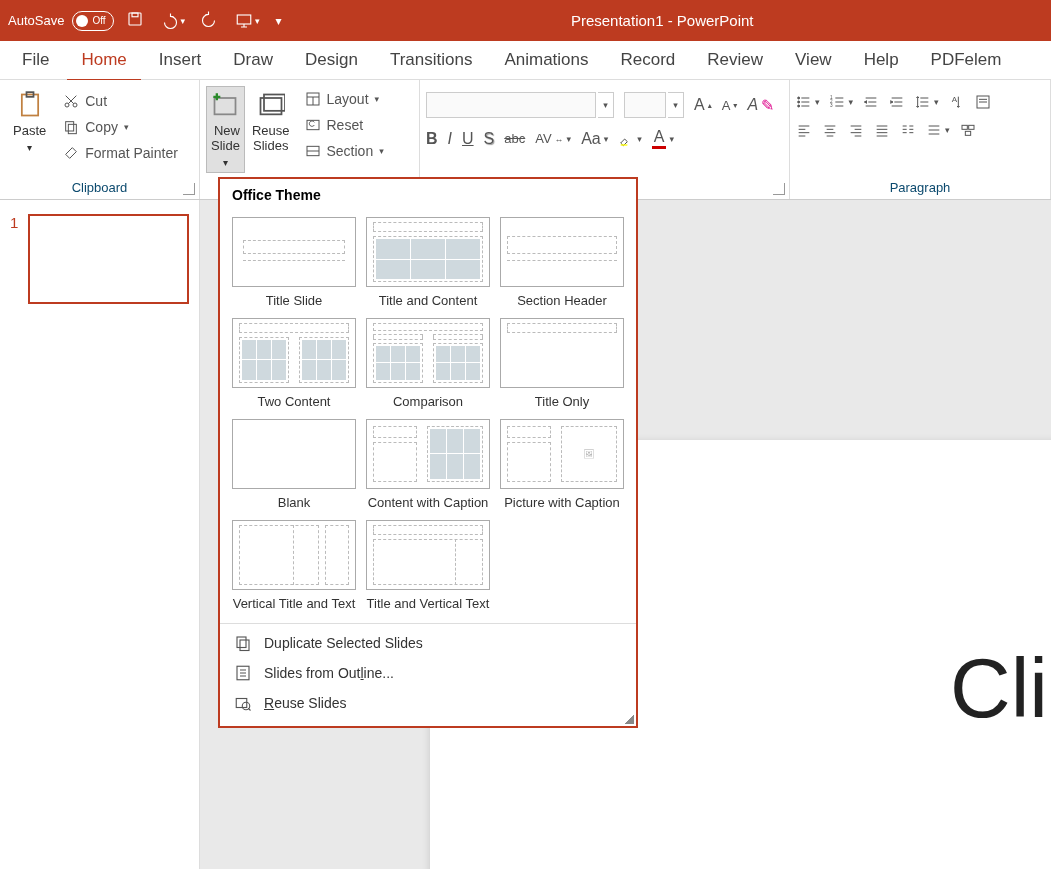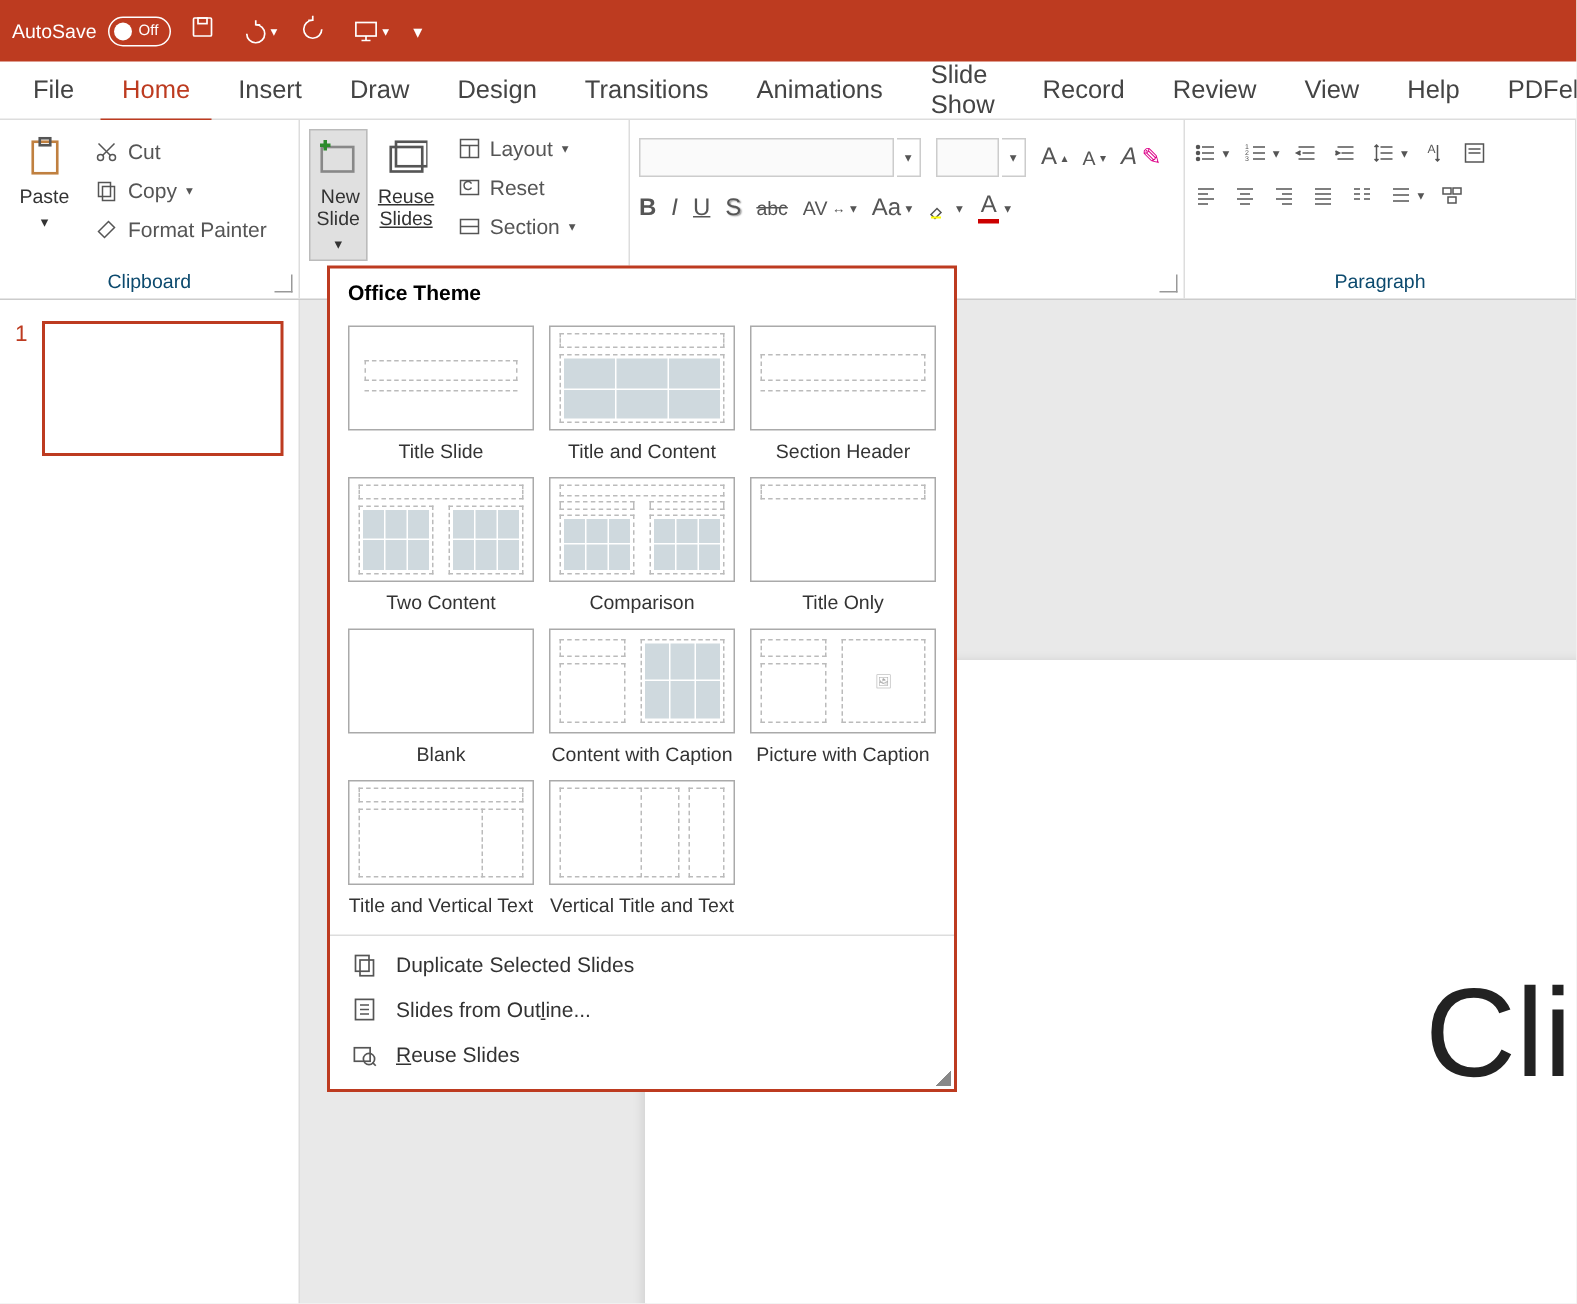--- a/index.html
+++ b/index.html
@@ -101,31 +101,31 @@
         </svg></span>
     <span style="display:flex;align-items:center;gap:2px;">
         <svg viewBox="0 0 24 24">
           <rect x="3" y="4" width="18" height="12" stroke="#fff"></rect>
           <path d="M12 16 L12 20 M8 20 L16 20" stroke="#fff"></path>
         </svg>
         <span class="caret-sm" style="color:#fff">▾</span>
       </span>
     <span style="color:#fff;font-size:12px;">▾</span>
   </div>
+  <div class="titlecenter">Presentation1  -  PowerPoint</div>
 </div>
 
 <div class="tabs">
   <div class="tab">File</div>
   <div class="tab active">Home</div>
   <div class="tab">Insert</div>
   <div class="tab">Draw</div>
   <div class="tab">Design</div>
   <div class="tab">Transitions</div>
   <div class="tab">Animations</div>
-  <div class="tab">Slide Show</div>
   <div class="tab">Record</div>
   <div class="tab">Review</div>
   <div class="tab">View</div>
   <div class="tab">Help</div>
   <div class="tab">PDFelem</div>
 </div>
 
 <div class="ribbon">
 
   <div class="group" style="width:200px;">
@@ -182,21 +182,21 @@
 Slide</span>
         <span class="caret">▾</span>
       </div>
       <div class="bigbtn">
         <span class="ic">
             <svg viewBox="0 0 24 24">
               <rect x="3" y="6" width="18" height="14"></rect>
               <rect x="6" y="3" width="18" height="14"></rect>
             </svg>
           </span>
-        <span style="white-space:pre; text-align:center;text-decoration:underline;">Reuse
+        <span style="white-space:pre; text-align:center;">Reuse
 Slides</span>
       </div>
       <div class="col" style="margin-left:4px; margin-top:2px;">
         <div class="smallbtn">
           <span class="ic"><svg viewBox="0 0 24 24">
                 <rect x="3" y="3" width="18" height="18"></rect>
                 <path d="M3 9 L21 9 M12 9 L12 21"></path>
               </svg></span>
           <span>Layout</span>
           <span class="caret-sm">▾</span>
@@ -496,33 +496,33 @@
       <div class="gthumb">
           <div class="dashbox" style="left:6px;width:44px;top:6px;height:12px;"></div>
           <div class="dashbox" style="left:6px;width:44px;top:22px;bottom:6px;"></div>
           <div class="dashbox" style="right:6px;width:56px;top:6px;bottom:6px; display:flex;align-items:center;justify-content:center; font-size:9px; color:#aaa;">🖼</div>
         </div>
       <div class="glabel">Picture with Caption</div>
     </div>
 
     <div class="gitem">
       <div class="gthumb">
+          <div class="dashbox" style="right:6px;width:24px;top:4px;bottom:4px;"></div>
+          <div class="dashbox" style="left:6px;right:36px;top:4px;bottom:4px;"></div>
+          <div class="dashline" style="top:4px;bottom:4px;left:60px;border-top:none;border-left:1px dashed #bbb;width:0;height:auto;"></div>
+        </div>
+      <div class="glabel">Vertical Title and Text</div>
+    </div>
+    <div class="gitem">
+      <div class="gthumb">
           <div class="dashbox" style="left:6px;right:6px;top:4px;height:10px;"></div>
           <div class="dashbox" style="left:6px;right:6px;top:18px;bottom:4px;"></div>
           <div class="dashline" style="top:18px;bottom:4px;left:88px;border-top:none;border-left:1px dashed #bbb;width:0;height:auto;"></div>
         </div>
       <div class="glabel">Title and Vertical Text</div>
-    </div>
-    <div class="gitem">
-      <div class="gthumb">
-          <div class="dashbox" style="right:6px;width:24px;top:4px;bottom:4px;"></div>
-          <div class="dashbox" style="left:6px;right:36px;top:4px;bottom:4px;"></div>
-          <div class="dashline" style="top:4px;bottom:4px;left:60px;border-top:none;border-left:1px dashed #bbb;width:0;height:auto;"></div>
-        </div>
-      <div class="glabel">Vertical Title and Text</div>
     </div>
 
   </div>
   <div class="gallery-menu">
     <div class="gmitem">
       <span class="ic">
           <svg viewBox="0 0 24 24">
             <rect x="4" y="4" width="12" height="14"></rect>
             <rect x="8" y="8" width="12" height="14"></rect>
           </svg>

